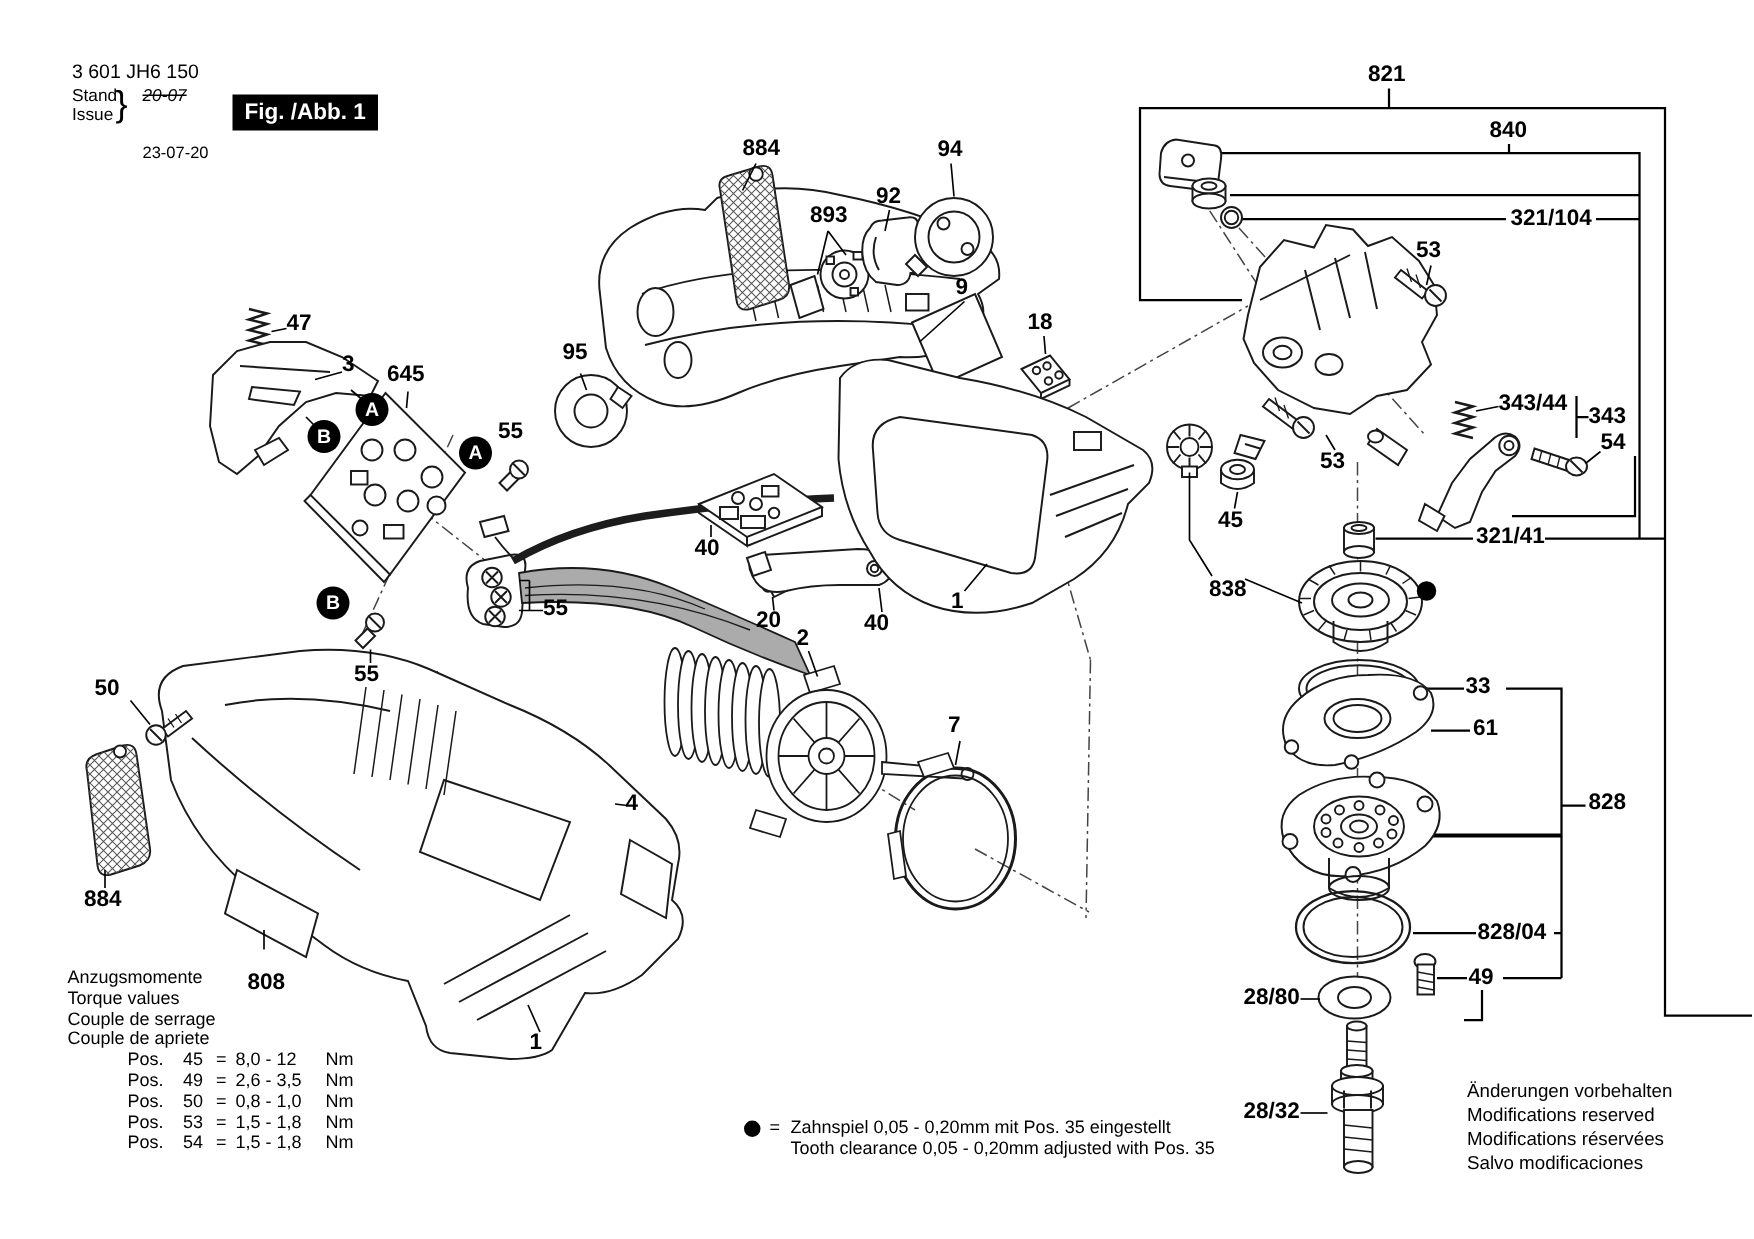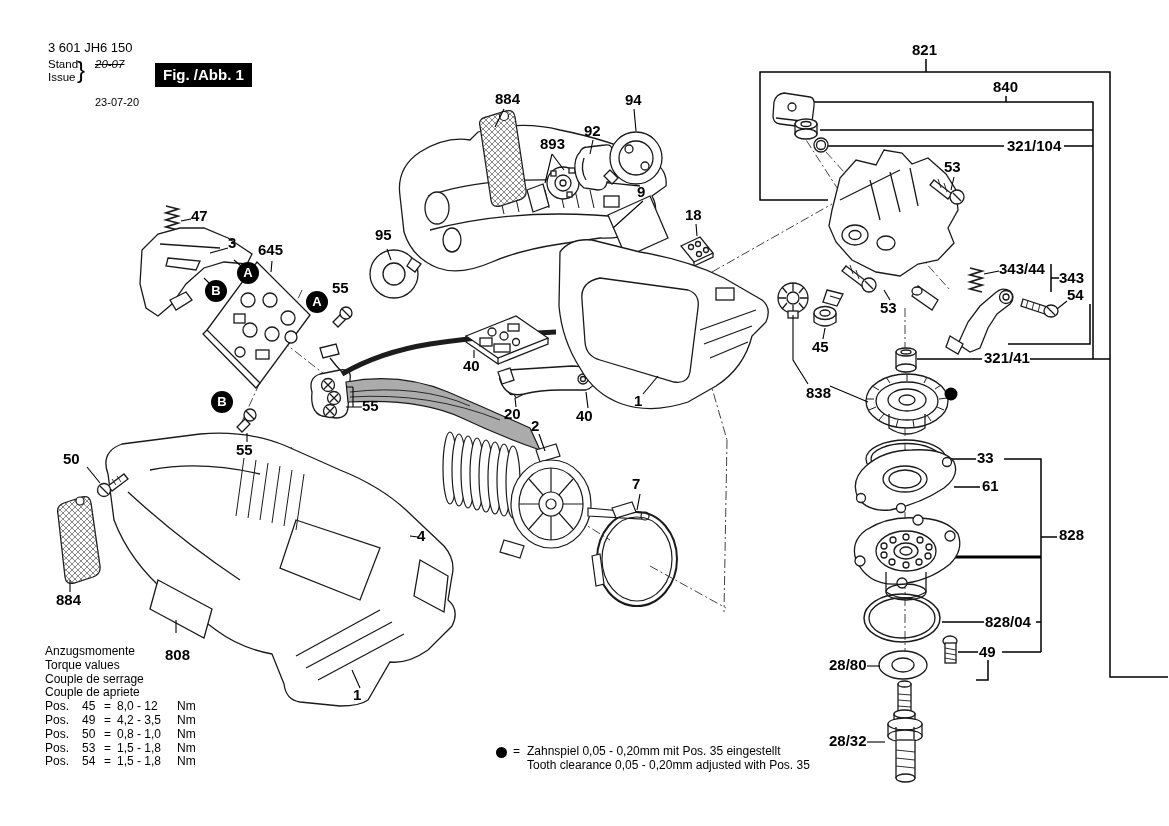--- a/index.html
+++ b/index.html
@@ -12,21 +12,21 @@
   .hdr-pn{position:absolute;left:48px;top:40px;font-size:13px;}
   .hdr-stand{position:absolute;left:48px;top:58px;font-size:11.5px;}
   .hdr-issue{position:absolute;left:48px;top:71px;font-size:11.5px;}
   .hdr-brace{position:absolute;left:77px;top:56px;font-size:24px;font-weight:400;}
   .hdr-standval{position:absolute;left:95px;top:58px;font-size:11.5px;text-decoration:line-through;font-style:italic;}
   .hdr-issueval{position:absolute;left:95px;top:64px;font-size:11px;margin-top:32px;}
   .figbox{position:absolute;left:155px;top:63px;background:#000;color:#fff;font-size:15px;
           font-weight:bold;padding:3px 8px 4px 8px;}
   .torque{position:absolute;left:45px;top:645px;font-size:12px;line-height:13.8px;}
   .trow{display:flex;}
-  .t-pos{width:37px;}
+  .t-pos{width:37px;margin-left:40px;}
   .t-num{width:22px;}
   .t-eq{width:13px;}
   .t-val{width:60px;}
   .note{position:absolute;left:496px;top:745px;font-size:12px;line-height:13.5px;display:flex;align-items:flex-start;}
   .note-dot{width:11px;height:11px;border-radius:50%;background:#000;margin-top:2px;}
   .note-eq{margin:0 7px 0 6px;}
   .footer{position:absolute;left:978px;top:719px;font-size:12.5px;line-height:16px;}
 </style>
 </head>
 <body>
@@ -537,21 +537,21 @@
       <span class="t-pos">Pos.</span>
       <span class="t-num">45</span>
       <span class="t-eq">=</span>
       <span class="t-val">8,0 - 12</span>
       <span class="t-unit">Nm</span>
     </div>
     <div class="trow">
       <span class="t-pos">Pos.</span>
       <span class="t-num">49</span>
       <span class="t-eq">=</span>
-      <span class="t-val">4,2 - 3,5</span>
+      <span class="t-val">2,6 - 3,5</span>
       <span class="t-unit">Nm</span>
     </div>
     <div class="trow">
       <span class="t-pos">Pos.</span>
       <span class="t-num">50</span>
       <span class="t-eq">=</span>
       <span class="t-val">0,8 - 1,0</span>
       <span class="t-unit">Nm</span>
     </div>
     <div class="trow">
@@ -572,14 +572,20 @@
 
   <div class="note">
     <span class="note-dot"></span>
     <span class="note-eq">=</span>
     <span>
       <div>Zahnspiel 0,05 - 0,20mm mit Pos. 35 eingestellt</div>
       <div>Tooth clearance 0,05 - 0,20mm adjusted with Pos. 35</div>
     </span>
   </div>
 
+  <div class="footer">
+    <div>Änderungen vorbehalten</div>
+    <div>Modifications reserved</div>
+    <div>Modifications réservées</div>
+    <div>Salvo modificaciones</div>
+  </div>
 
 </div>
 
 </body></html>

